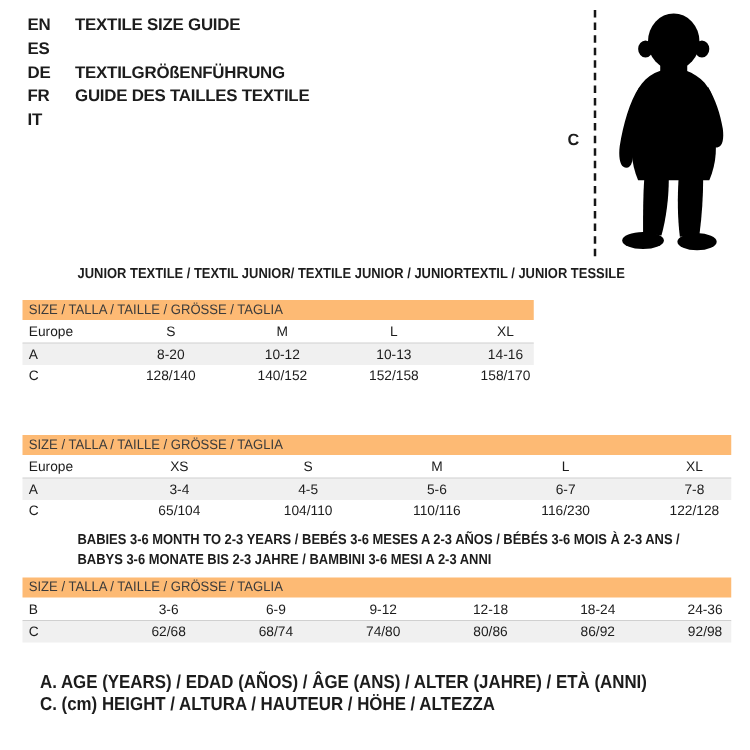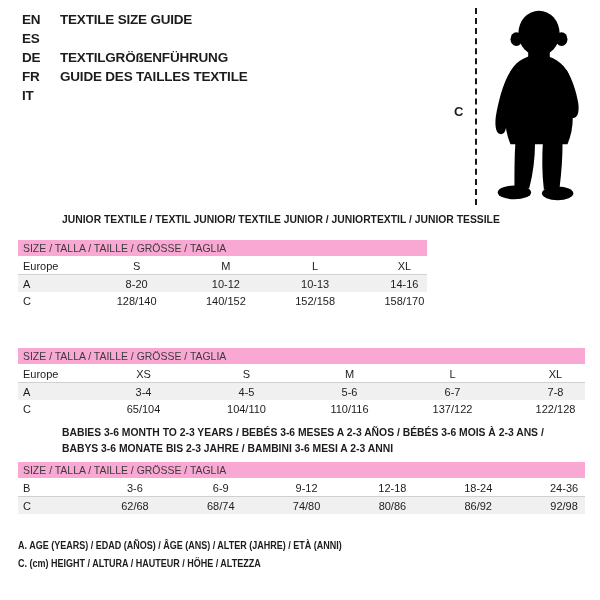--- a/index.html
+++ b/index.html
@@ -17,36 +17,36 @@
   .measure-label{position:absolute;left:2px;top:100px;font-weight:bold;font-size:13px;}
   .figure svg{position:absolute;left:32px;top:2px;}
 
   
   .sec-title{position:absolute;left:18px;font-weight:bold;font-size:11.5px;line-height:16px;white-space:nowrap;margin-left:44px;}
   .cond{display:inline-block;transform:scaleX(0.9);transform-origin:left center;white-space:nowrap;}
   .cond95{display:inline-block;transform:scaleX(0.95);transform-origin:left center;white-space:nowrap;}
   sub.sm{font-size:8px;}
 
   
-  .band{position:absolute;left:18px;height:16px;background:#f9a8d4;color:#3b3b3b;
+  .band{position:absolute;left:18px;height:16px;background:#fdba74;color:#3b3b3b;
         font-size:11px;line-height:16px;padding-left:5px;box-sizing:border-box;}
 
   
   .tbl{position:absolute;left:18px;}
   .row{display:flex;height:17px;align-items:center;font-size:11px;gap:44px;}
   .row.alt{background:#f0f0f0;}
   .row.sep{border-bottom:1px solid #d0d0d0;}
   .row .lab{width:52px;padding-left:5px;box-sizing:border-box;}
   .row .c{flex:1;text-align:center;}
 
   .w1{width:409px;}
   .w2{width:567px;}
 
   
-  .notes{position:absolute;left:18px;top:537px;font-weight:bold;font-size:10px;line-height:17.5px;}
+  .notes{position:absolute;left:32px;top:537px;font-weight:bold;font-size:15px;line-height:17.5px;}
 </style>
 </head>
 <body>
 
 <div class="page">
 
   <div class="langs">
     <div class="lang">
       <span class="code">EN</span>
       <span>TEXTILE SIZE GUIDE</span>
@@ -136,21 +136,21 @@
       <span class="c">4-5</span>
       <span class="c">5-6</span>
       <span class="c">6-7</span>
       <span class="c">7-8</span>
     </div>
     <div class="row">
       <span class="lab">C</span>
       <span class="c">65/104</span>
       <span class="c">104/110</span>
       <span class="c">110/116</span>
-      <span class="c">137/122</span>
+      <span class="c">116/230</span>
       <span class="c">122/128</span>
     </div>
   </div>
 
   <div class="sec-title" style="top:424px">
     <span class="cond">BABIES 3-6 MONTH TO 2-3 YEARS / BEBÉS 3-6 MESES A 2-3 AÑOS / BÉBÉS 3-6 MOIS À 2-3 ANS /</span><br>
     <span class="cond">BABYS 3-6 MONATE BIS 2-3 JAHRE / BAMBINI 3-6 MESI A 2-3 ANNI</span>
   </div>
   <div class="band w2" style="top:462px">
     <span class="cond95">SIZE / TALLA / TAILLE / GRÖSSE / TAGLIA</span>

